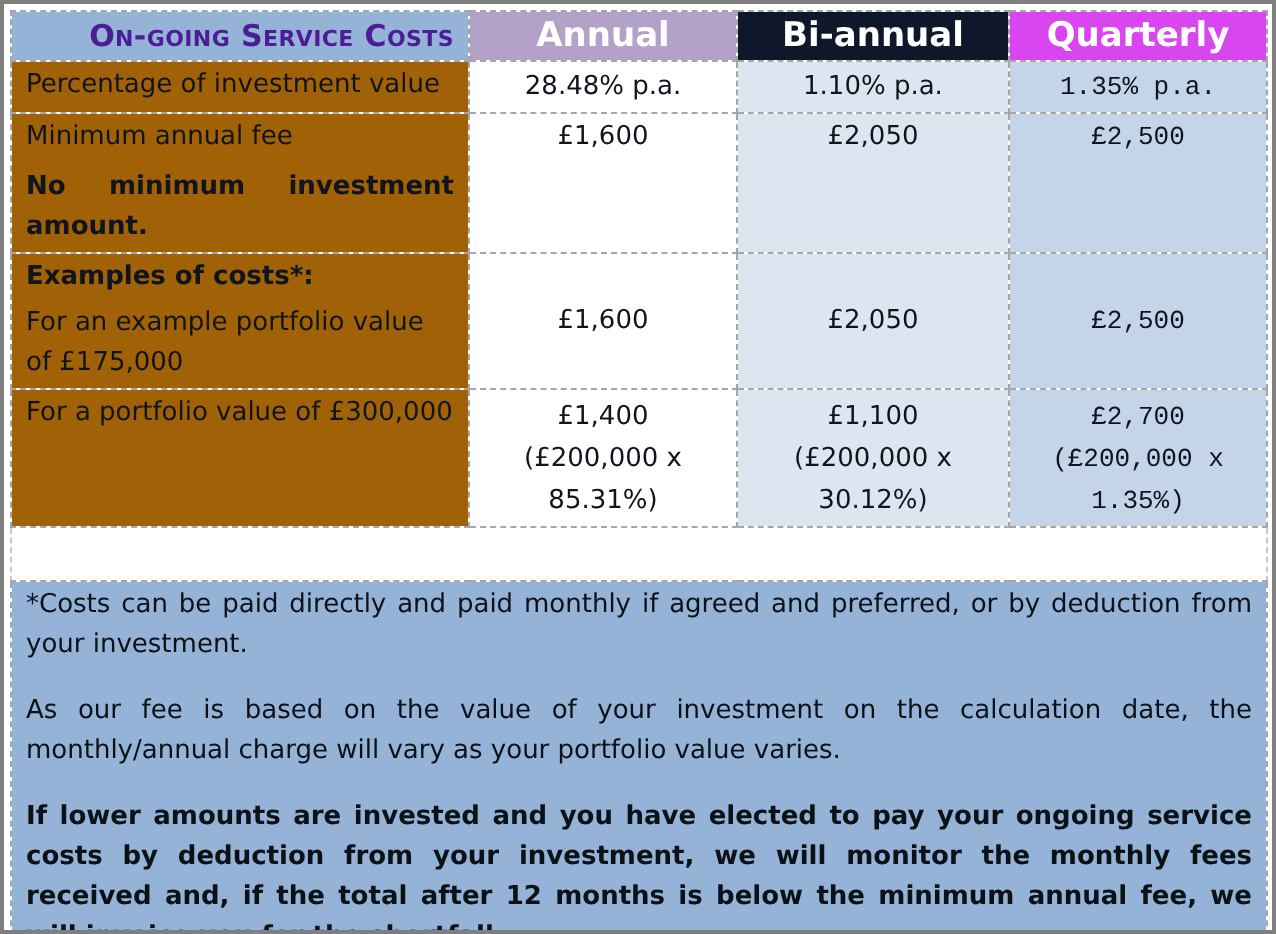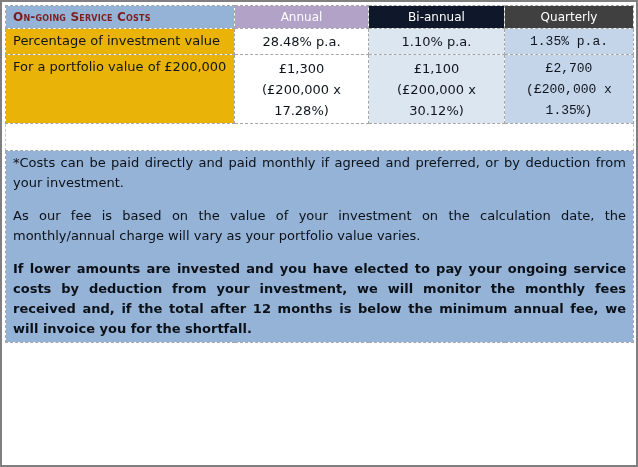--- a/index.html
+++ b/index.html
@@ -26,41 +26,41 @@
   }
   table.cost-table td, table.cost-table th {
     border: 1px dashed #a6a6a6;
     padding: 2px 7px;
     overflow: hidden;
   }
   
   tr.r-head { height: 23px; }
   th.title-cell {
     background: #95b3d7;
-    text-align: left;
+    text-align: right;
     font-weight: bold;
     font-variant: small-caps;
-    font-size: 12px;
+    font-size: 15px;
     letter-spacing: 0.2px;
-    color: #7f1d1d;
+    color: #4c1d95;
     vertical-align: middle;
   }
   th.col-head {
-    font-weight: normal;
+    font-weight: bold;
     color: #ffffff;
     text-align: center;
     vertical-align: middle;
-    font-size: 12px;
+    font-size: 17px;
   }
   th.col-annual    { background: #b2a2c7; }
   th.col-biannual  { background: #0f172a; }
-  th.col-quarterly { background: #404040; }
+  th.col-quarterly { background: #d946ef; }
   
   td.lab {
-    background: #eab308;
+    background: #a16207;
     text-align: left;
     vertical-align: top;
     padding-left: 8px;
     padding-right: 8px;
     line-height: 20px;
   }
   td.val { text-align: center; }
   td.val.c-annual    { background: #ffffff; }
   td.val.c-biannual  { background: #dce6f1; }
   td.val.c-quarterly { background: #c4d5ea; font-family: Liberation Mono, monospace; }
@@ -121,28 +121,46 @@
       <th class="col-head col-quarterly">Quarterly</th>
     </tr>
 
     <tr class="r1">
       <td class="lab">Percentage of investment value</td>
       <td class="val c-annual">28.48% p.a.</td>
       <td class="val c-biannual">1.10% p.a.</td>
       <td class="val c-quarterly">1.35% p.a.</td>
     </tr>
 
+    <tr class="r2">
+      <td class="lab">
+        <div class="lab-line">Minimum annual fee</div>
+        <div class="lab-bold">No minimum investment amount.</div>
+      </td>
+      <td class="val c-annual">£1,600</td>
+      <td class="val c-biannual">£2,050</td>
+      <td class="val c-quarterly">£2,500</td>
+    </tr>
 
+    <tr class="r3">
+      <td class="lab">
+        <div class="lab-head">Examples of costs*:</div>
+        <div class="lab-line">For an example portfolio value of £175,000</div>
+      </td>
+      <td class="val c-annual">£1,600</td>
+      <td class="val c-biannual">£2,050</td>
+      <td class="val c-quarterly">£2,500</td>
+    </tr>
 
     <tr class="r4">
-      <td class="lab">For a portfolio value of £200,000</td>
+      <td class="lab">For a portfolio value of £300,000</td>
       <td class="val c-annual">
-        <div class="calc-line">£1,300</div>
+        <div class="calc-line">£1,400</div>
         <div class="calc-line">(£200,000 x</div>
-        <div class="calc-line">17.28%)</div>
+        <div class="calc-line">85.31%)</div>
       </td>
       <td class="val c-biannual">
         <div class="calc-line">£1,100</div>
         <div class="calc-line">(£200,000 x</div>
         <div class="calc-line">30.12%)</div>
       </td>
       <td class="val c-quarterly">
         <div class="calc-line">£2,700</div>
         <div class="calc-line">(£200,000 x</div>
         <div class="calc-line">1.35%)</div>

